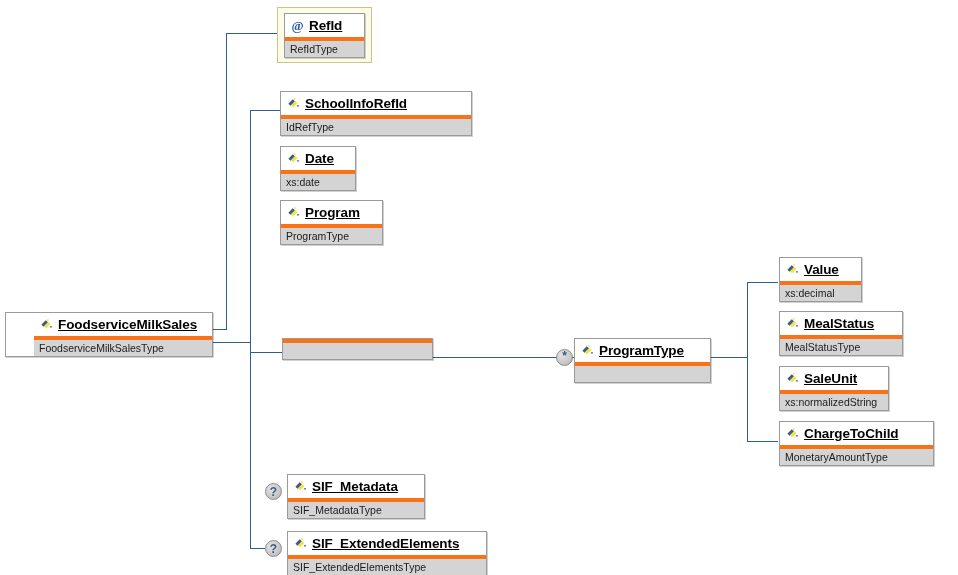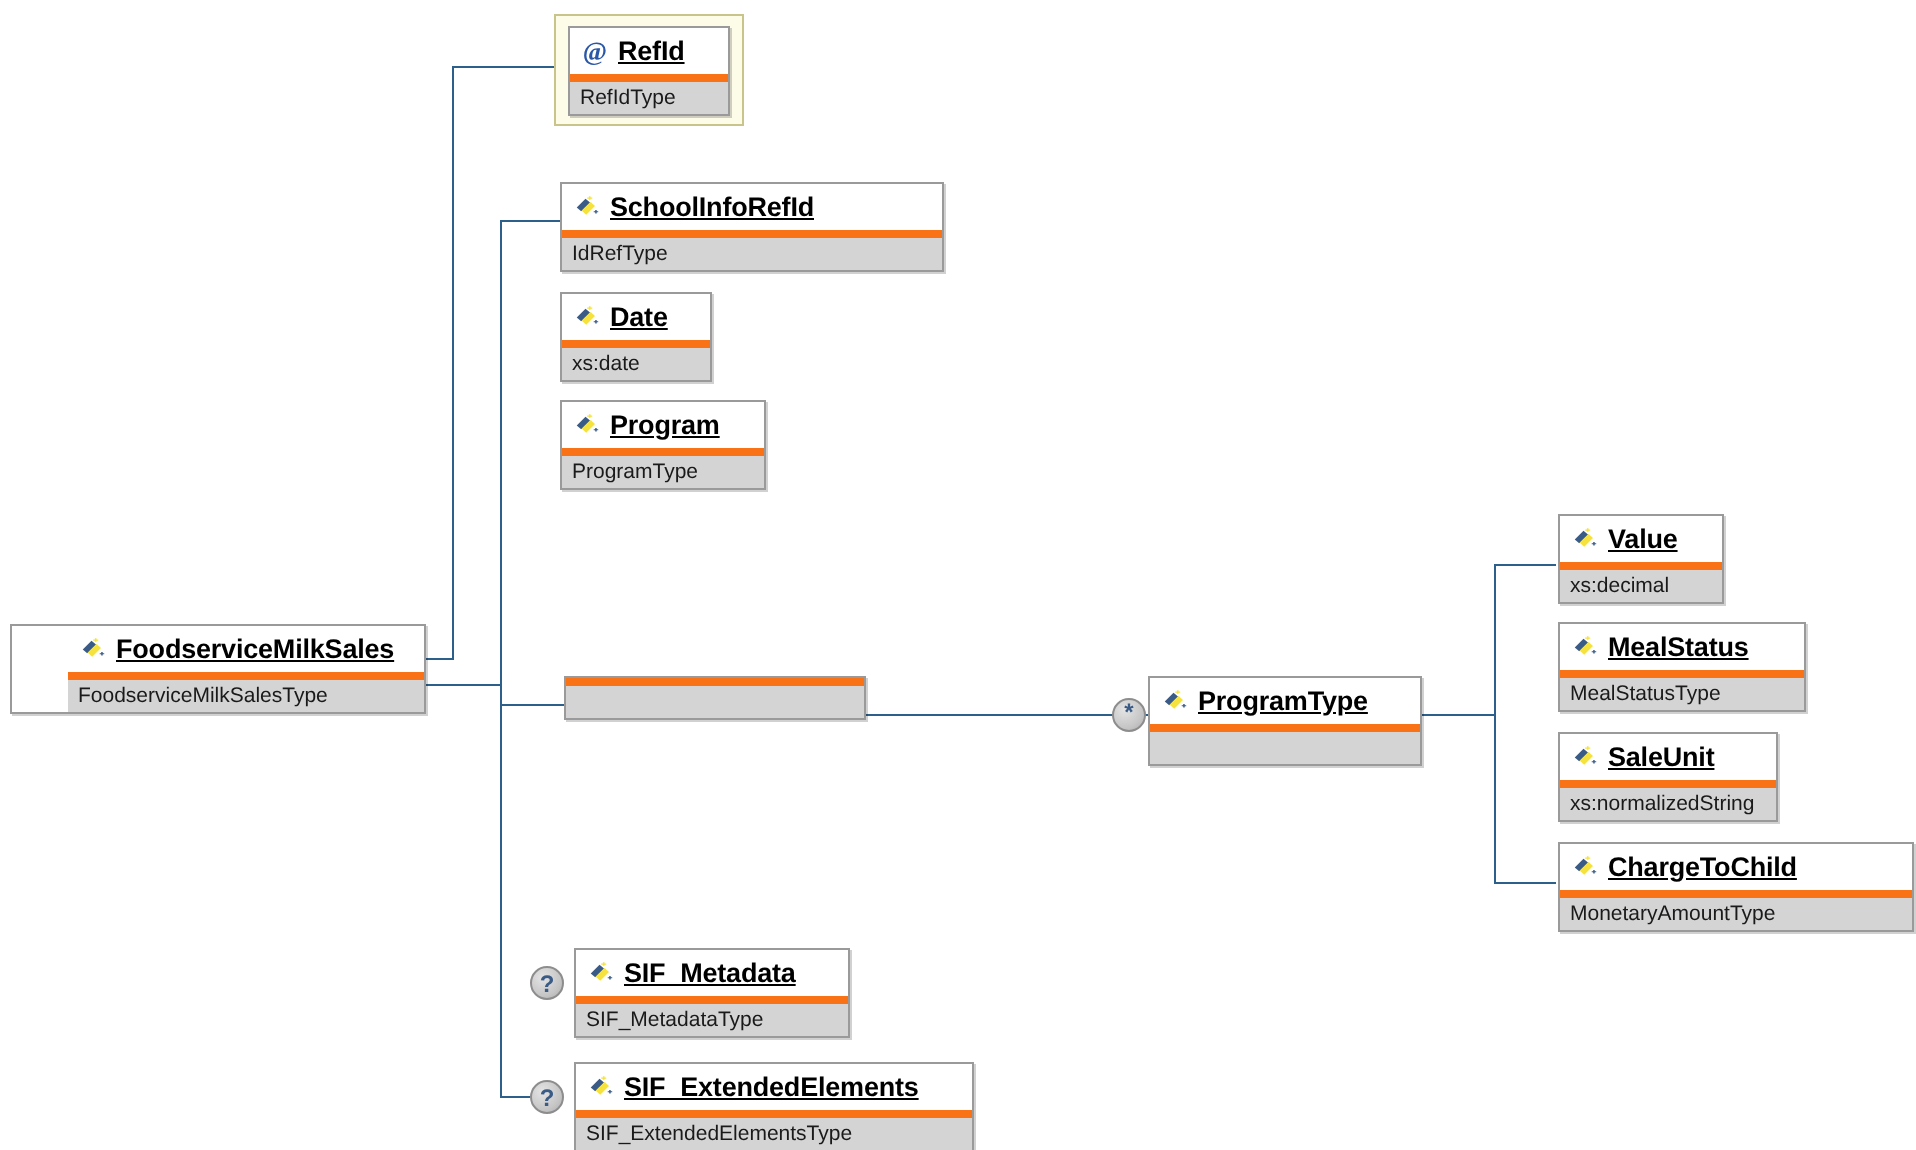--- a/index.html
+++ b/index.html
@@ -263,21 +263,21 @@
         <path d="M9.0 1.2 L9.9 1.2 L9.9 3.1 L9.0 3.1 Z M8.1 1.9 L10.8 1.9 L10.8 2.5 L8.1 2.5 Z" fill="#f6e23c"></path>
         <path d="M12.4 8.6 L13.2 8.6 L13.2 10.4 L12.4 10.4 Z M11.6 9.2 L14.0 9.2 L14.0 9.8 L11.6 9.8 Z" fill="#3a5b86"></path>
       </svg>
       <span class="nm">SaleUnit</span>
     </div>
     <div class="typebar">
       <span class="ty">xs:normalizedString</span>
     </div>
   </div>
 
-  <div class="node" style="left:779px; top:421px; width:178px;">
+  <div class="node" style="left:779px; top:421px; width:155px;">
     <div class="namebar">
       <svg class="icon" viewBox="0 0 16 15">
         <path d="M2.5 7.2 L7.2 2.5 L9.6 4.6 L4.9 9.3 Z" fill="#3a5b86"></path>
         <path d="M5.2 9.0 L9.9 4.3 L12.3 6.4 L7.6 11.1 Z" fill="#f6e23c"></path>
         <path d="M9.0 1.2 L9.9 1.2 L9.9 3.1 L9.0 3.1 Z M8.1 1.9 L10.8 1.9 L10.8 2.5 L8.1 2.5 Z" fill="#f6e23c"></path>
         <path d="M12.4 8.6 L13.2 8.6 L13.2 10.4 L12.4 10.4 Z M11.6 9.2 L14.0 9.2 L14.0 9.8 L11.6 9.8 Z" fill="#3a5b86"></path>
       </svg>
       <span class="nm">ChargeToChild</span>
     </div>
     <div class="typebar">

